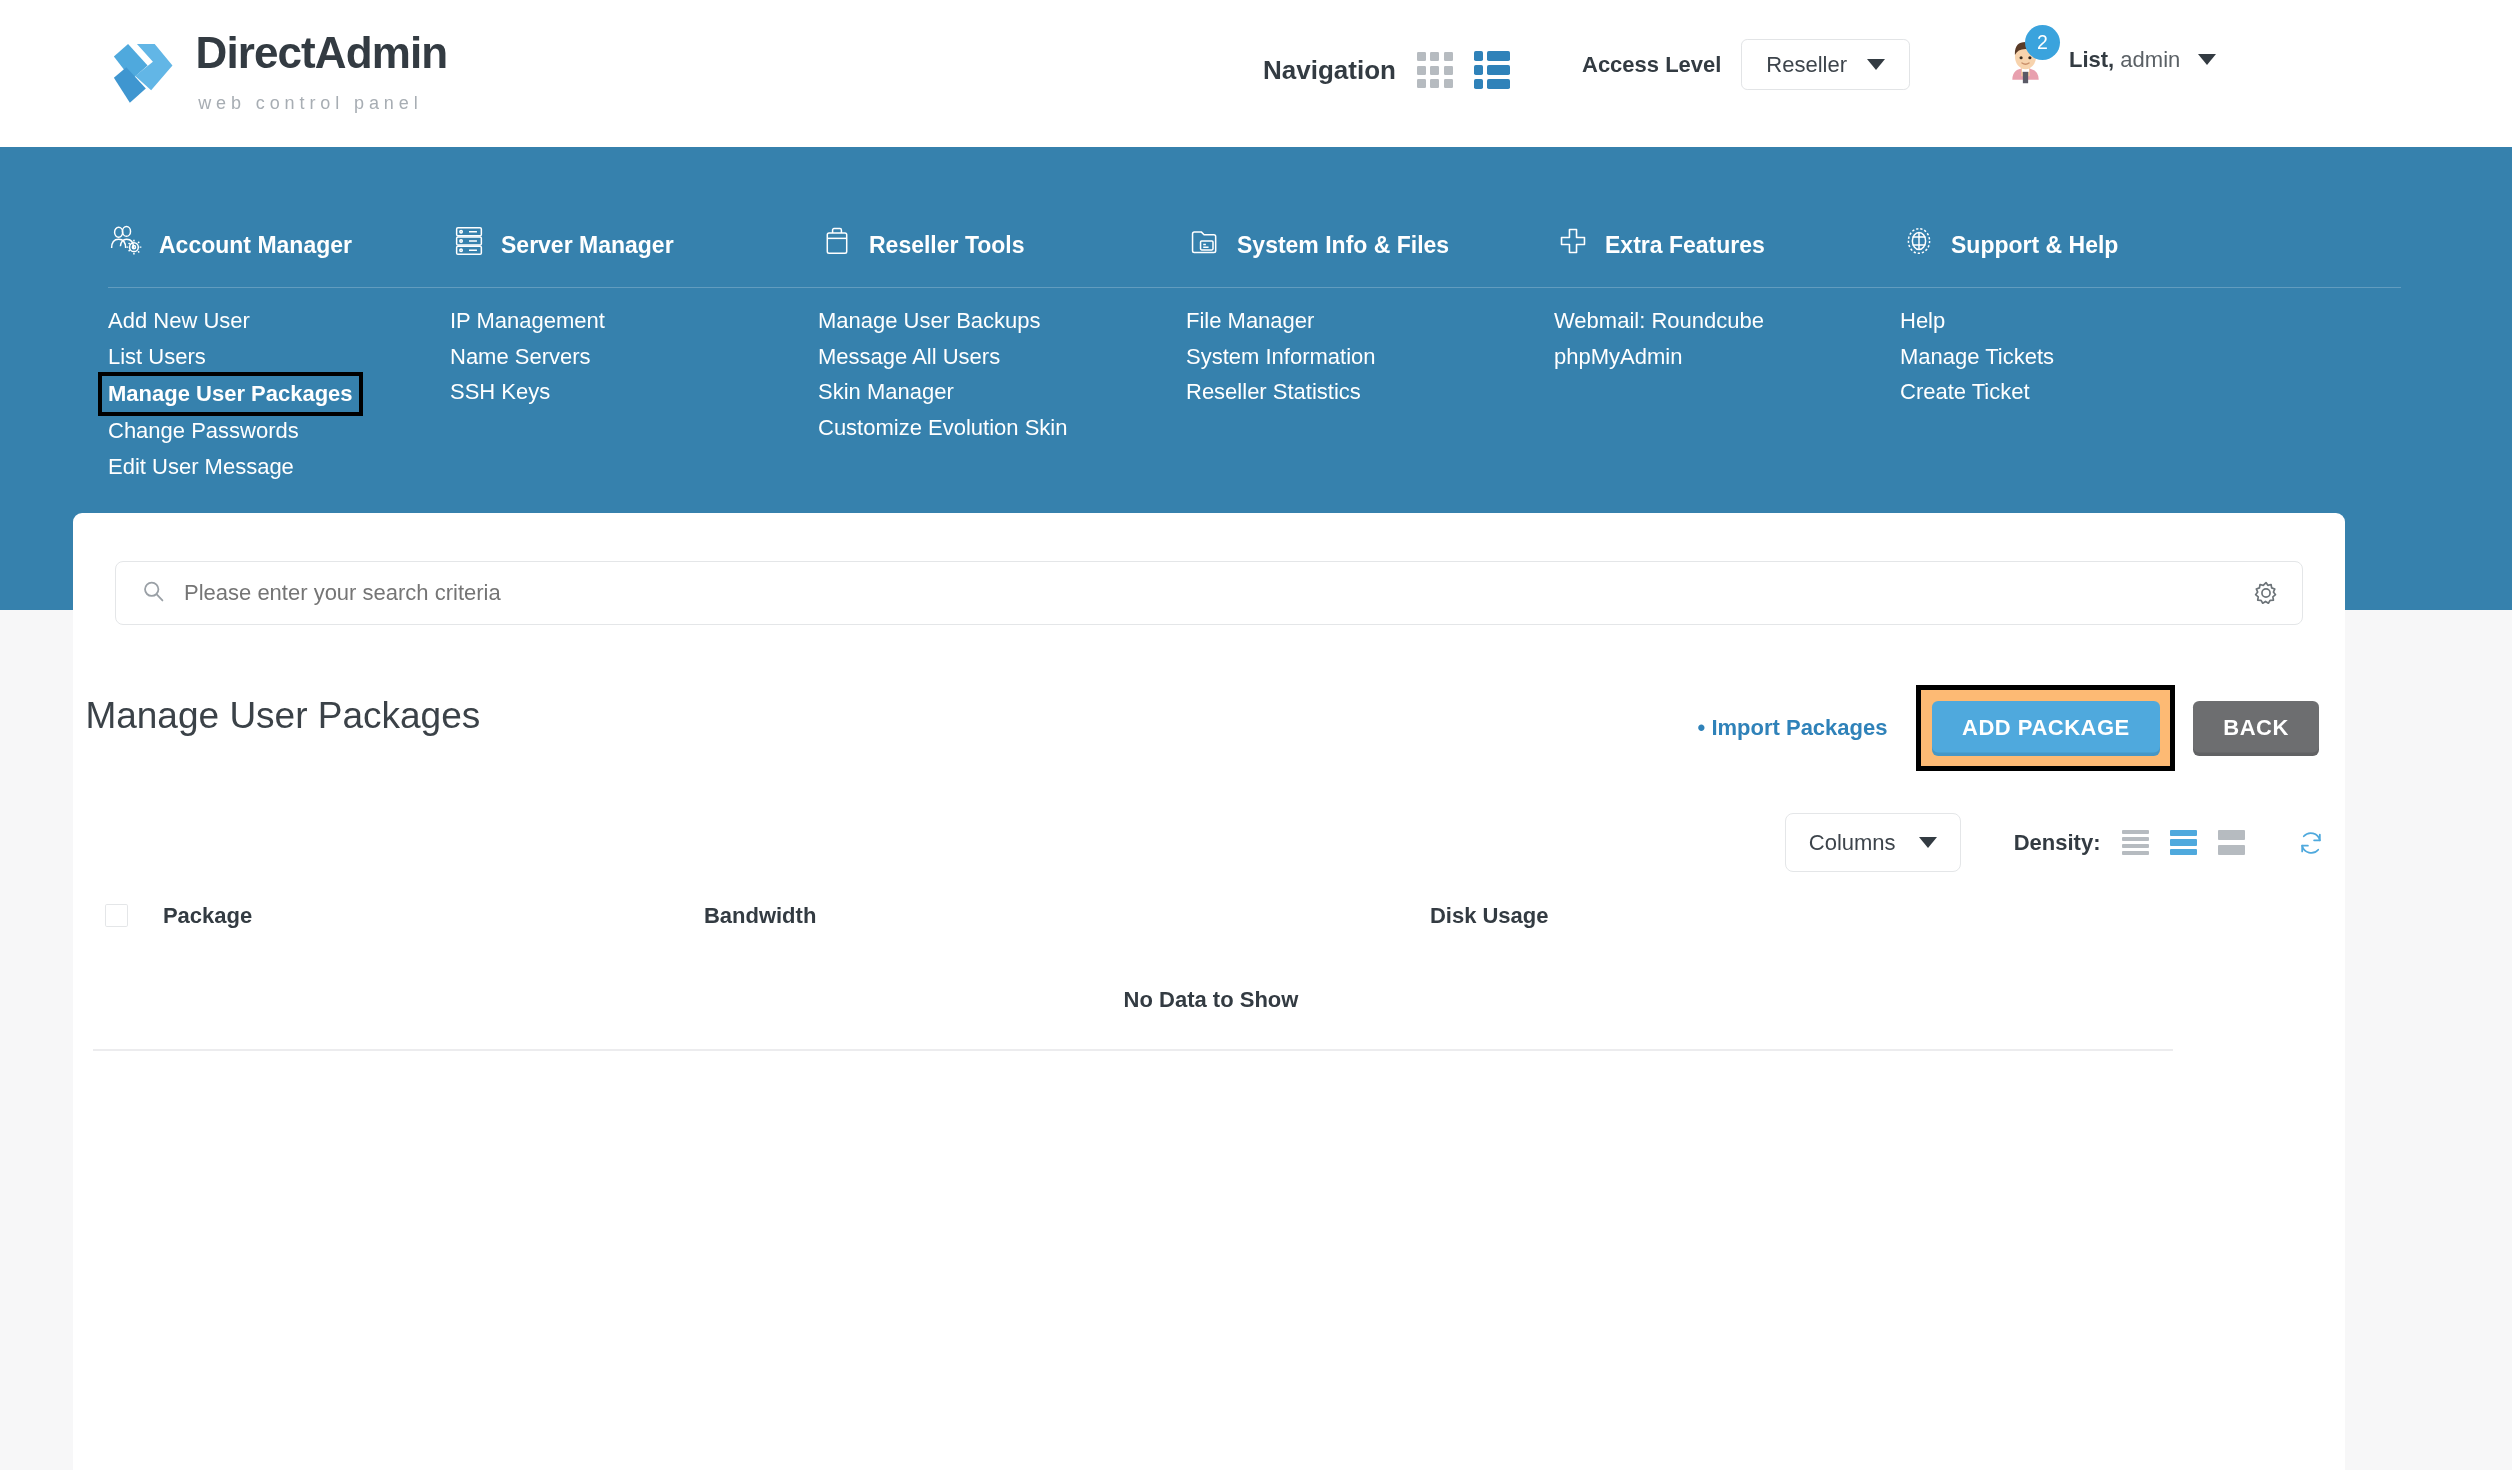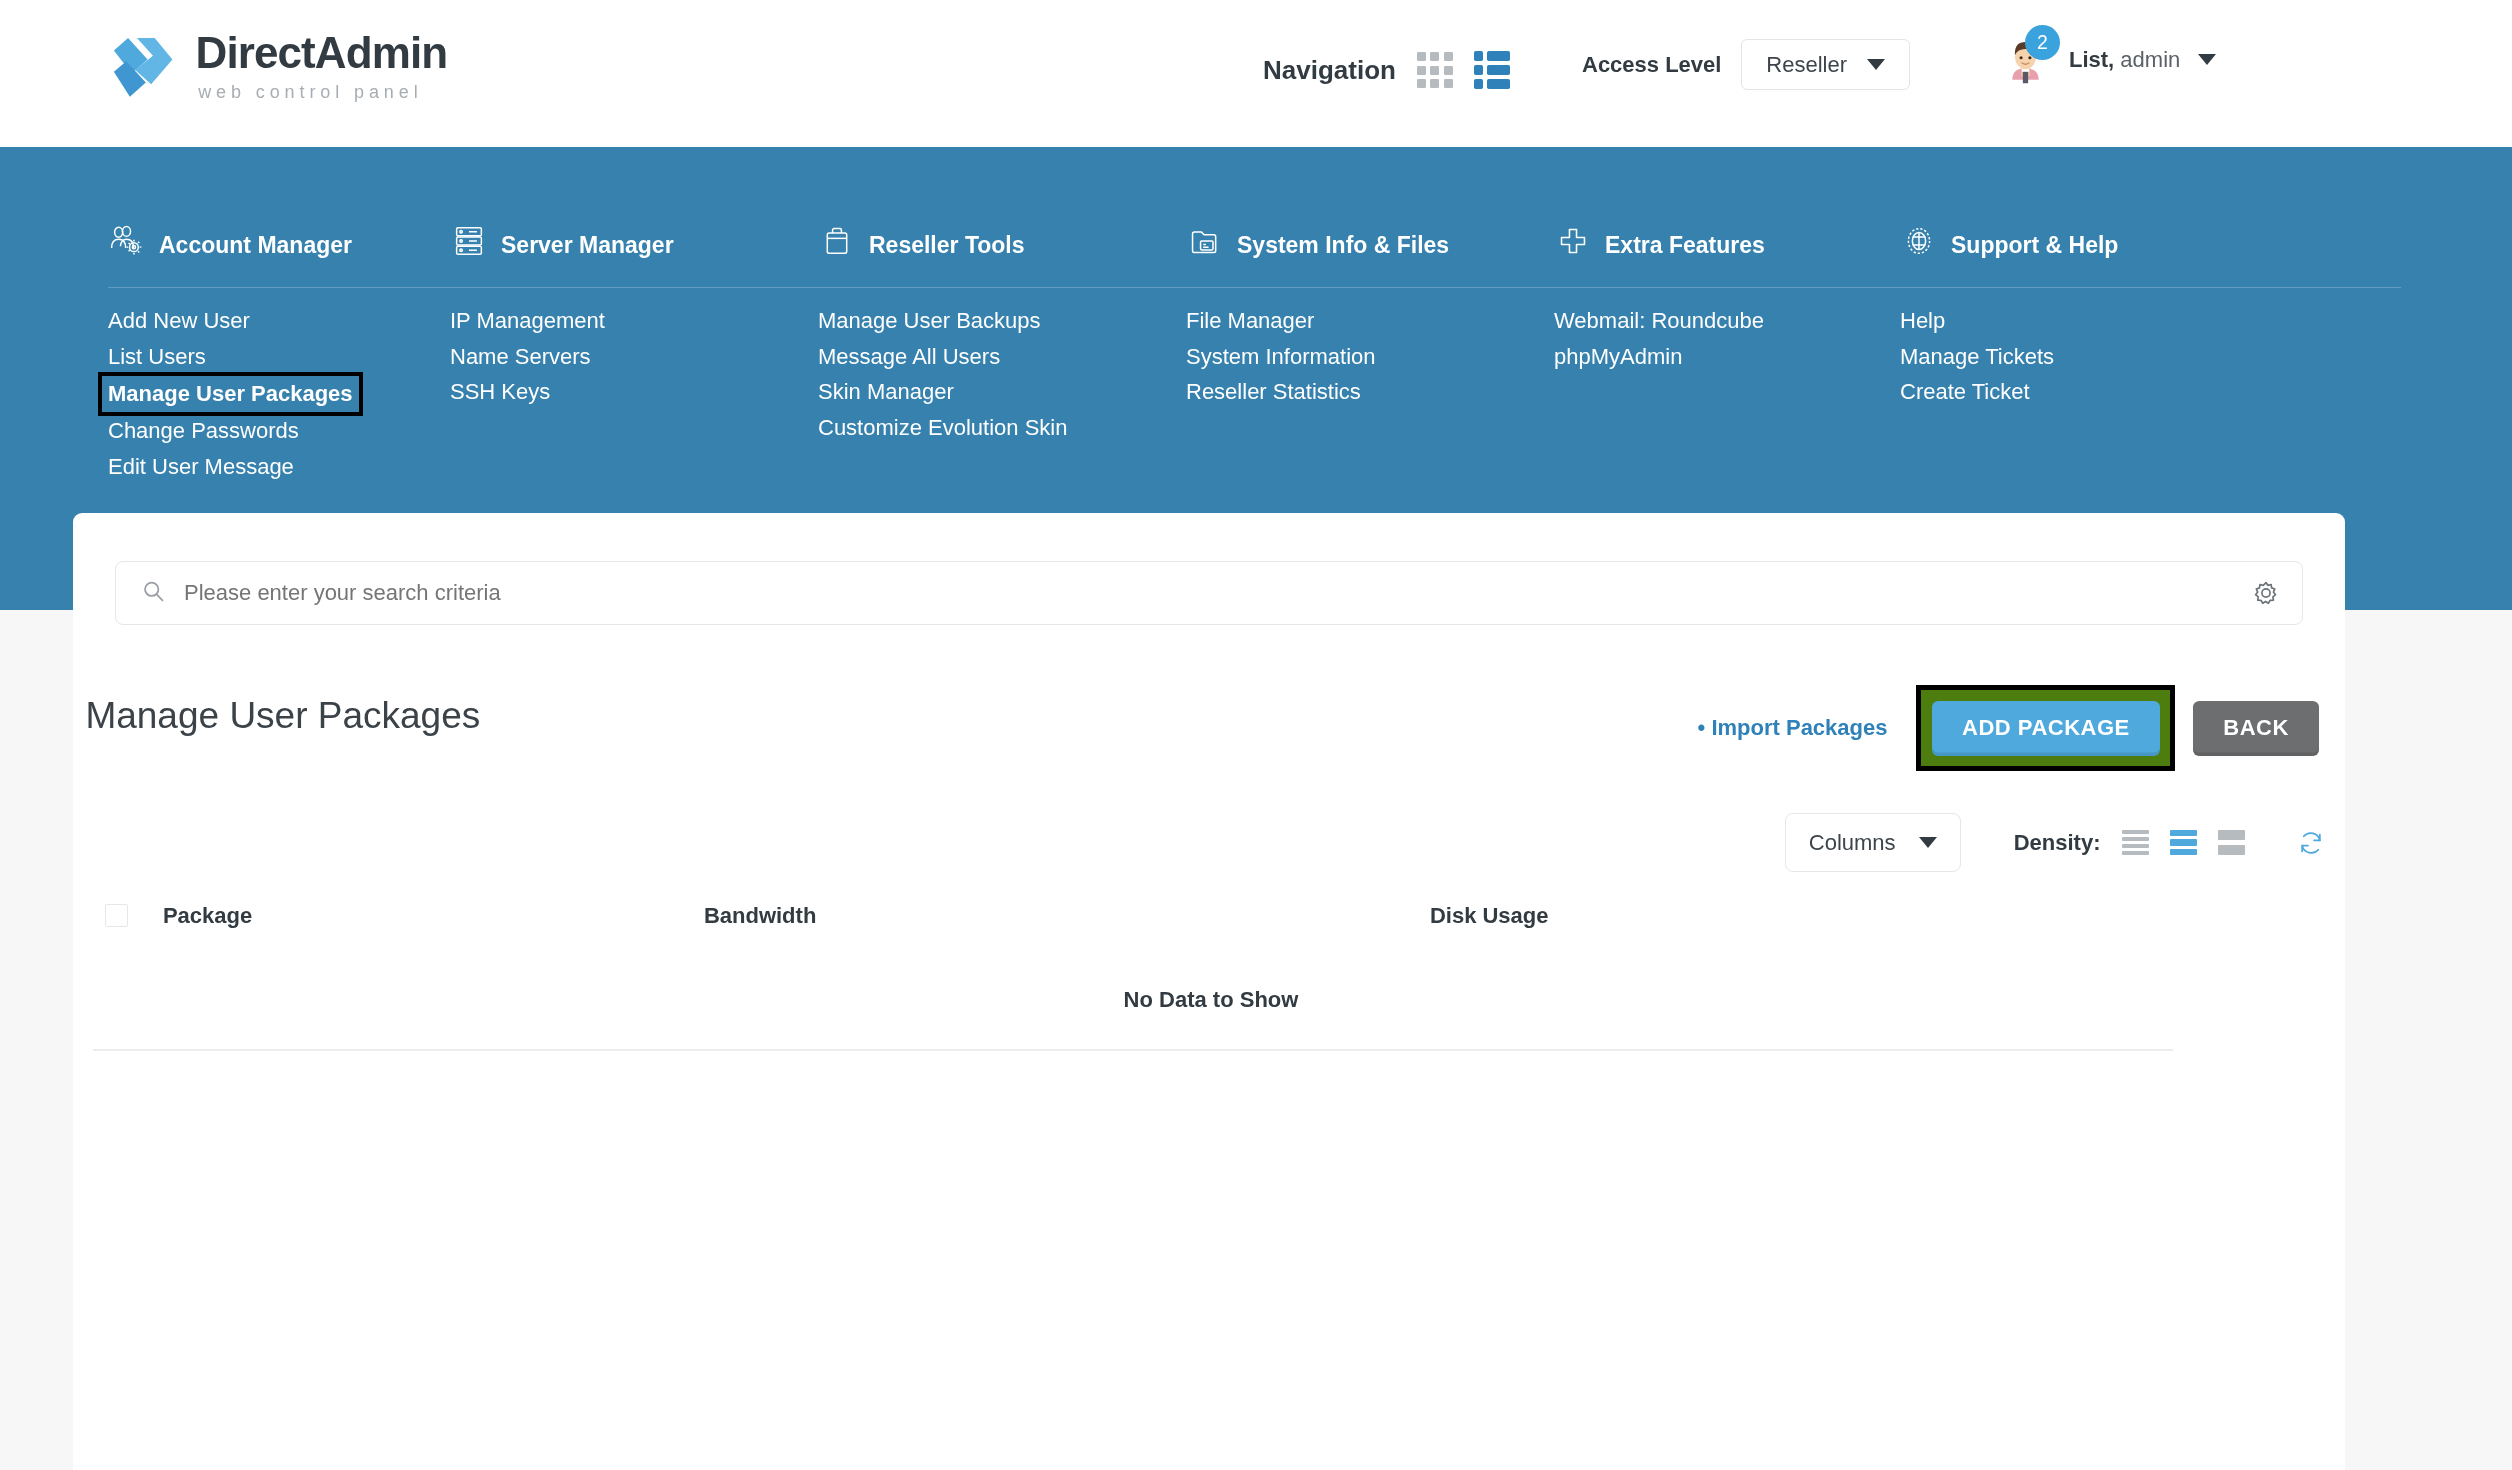--- a/index.html
+++ b/index.html
@@ -19,21 +19,21 @@
   .logo-wrap {
     position: absolute; left: 105px; top: 31px;
     display: flex; align-items: center; gap: 19.5px;
   }
   .logo-mark { width: 71px; height: 71px; position: relative; }
   .logo-text-block { display: flex; flex-direction: column; }
   .logo-title { font-size: 44px; font-weight: 700; color: #333b42; letter-spacing: -0.9px; line-height: 1.02; }
   .logo-title .light { font-weight: 700; color: #333b42; }
   .logo-sub {
     font-size: 18px; color: #a7adb3; letter-spacing: 4.9px;
-    margin-top: 6px; margin-left: 2.7px; font-weight: 400;
+    margin-top: 17px; margin-left: 2.7px; font-weight: 400;
   }
 
   .nav-ctl { position: absolute; left: 1263px; top: 51px; display: flex; align-items: center; gap: 21px; }
   .nav-label { font-size: 26px; font-weight: 700; color: #333b42; }
   .icon-grid { display: grid; grid-template-columns: repeat(3, 9px); grid-template-rows: repeat(3, 9px); gap: 4.4px; cursor: pointer; }
   .icon-grid i { background: #b6bbc0; border-radius: 1.3px; display: block; width: 9px; height: 9px; }
   .icon-list { display: flex; flex-direction: column; gap: 4.4px; cursor: pointer; }
   .icon-list .row { display: flex; gap: 4.4px; align-items: center; }
   .icon-list .sq { width: 9px; height: 9.8px; background: #2f82b9; border-radius: 1.8px; }
   .icon-list .bar { width: 23px; height: 9.8px; background: #2f82b9; border-radius: 1.8px; }
@@ -99,21 +99,21 @@
     display: flex; align-items: center; justify-content: center; cursor: pointer;
   }
 
   .page-head { position: absolute; left: 12.4px; top: 177px; width: 2253px; height: 80px; }
   .page-title { position: absolute; left: 0; top: 5.3px; font-size: 37px; color: #3b4248; font-weight: 400; }
   .head-actions { position: absolute; right: 19.5px; top: 0; display: flex; align-items: center; gap: 0; }
   .import-link {
     font-size: 22px; font-weight: 700; color: #2f82b9; text-decoration: none; white-space: nowrap;
     margin-right: 34px;
   }
-  .btn-hl-wrap { outline: 5.3px solid #000; padding: 10.6px; background: #4d7c0f; }
+  .btn-hl-wrap { outline: 5.3px solid #000; padding: 10.6px; background: #fdba74; }
   .btn {
     height: 55px; border-radius: 6.2px; border: none; color: #fff; font-size: 22px; font-weight: 700;
     letter-spacing: 0.5px; padding: 0 30px; cursor: pointer; display: flex; align-items: center; justify-content: center;
   }
   .btn-primary { background: #4fa9dd; box-shadow: inset 0 -3.5px 0 rgba(0,0,0,0.10); }
   .btn-secondary { background: #6d6e70; box-shadow: inset 0 -3.5px 0 rgba(0,0,0,0.10); margin-left: 23px; }
 
   .table-tools { position: absolute; right: 19.5px; top: 300px; display: flex; align-items: center; gap: 0; }
   .columns-btn {
     height: 59px; min-width: 176px; border: 0.9px solid #e4e6e8; border-radius: 8px; background: #fff;

